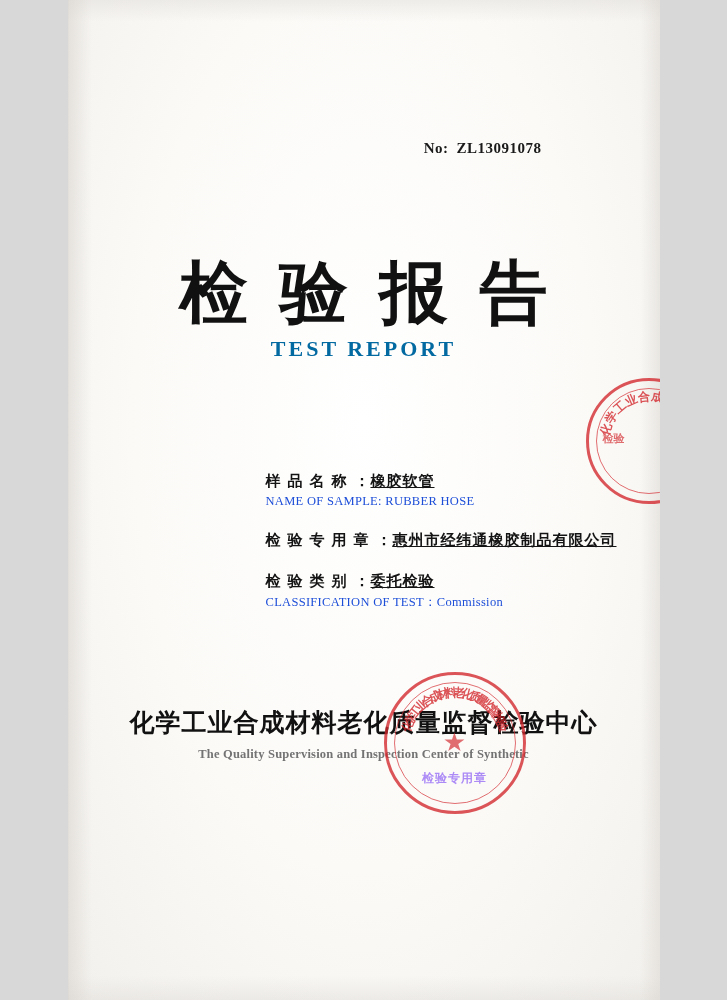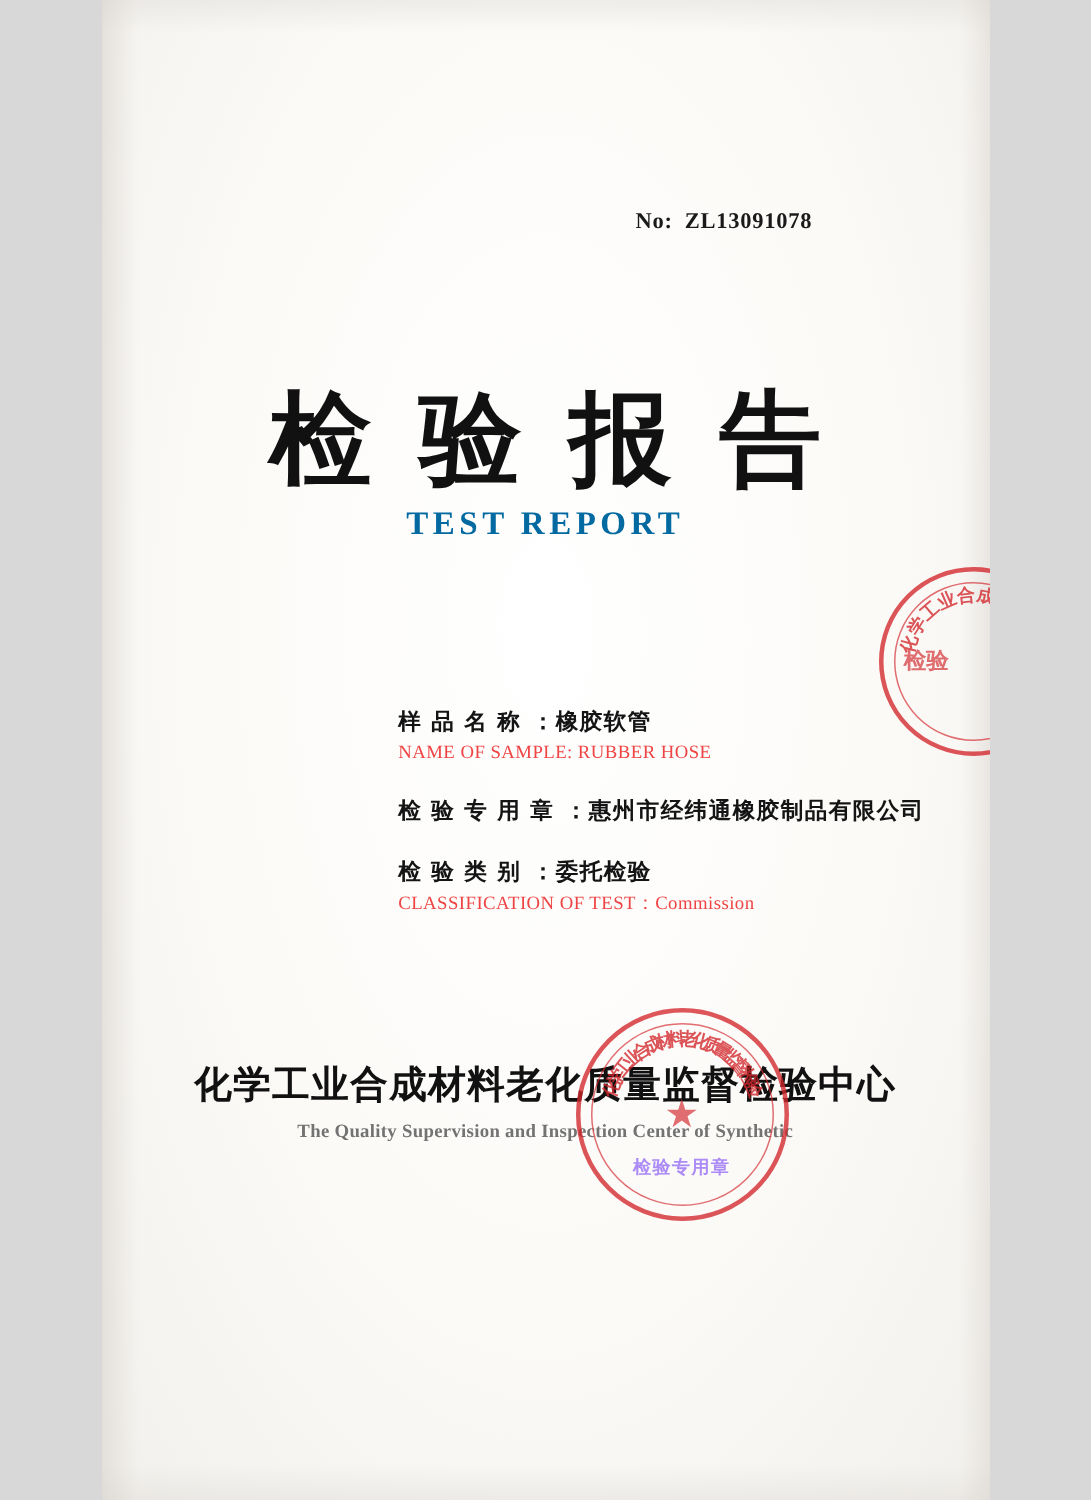--- a/index.html
+++ b/index.html
@@ -87,25 +87,25 @@
   .field-row { margin-bottom: 22px; }
   .field-cn {
     font-family: "DejaVu Sans", sans-serif;
     font-size: 15px;
     font-weight: bold;
     color: #141414;
     white-space: nowrap;
   }
   .field-cn .flabel { letter-spacing: 7px; }
   .field-cn .fcolon { letter-spacing: 0px; margin: 0 1px; }
-  .field-cn .fvalue { font-weight: bold; letter-spacing: 1px; }
+  .field-cn .fvalue { font-weight: bold; letter-spacing: 1px; text-decoration: underline; }
   .field-en {
     font-family: "Liberation Serif", serif;
     font-size: 12.5px;
-    color: #ef4444;
+    color: #1d4ed8;
     letter-spacing: 0.3px;
     margin-top: 3px;
     white-space: nowrap;
   }
 
   .issuer {
     position: absolute;
     top: 706px;
     left: 0;
     right: 0;
@@ -201,21 +201,21 @@
     inset: 7px;
     border: 1.2px solid #d3262b;
     border-radius: 50%;
     opacity: 0.85;
   }
   .seal-right-label {
     position: absolute;
     left: 14px;
     top: 50px;
     font-family: Liberation Sans, sans-serif;
-    font-size: 15px;
+    font-size: 11px;
     font-weight: bold;
     color: #d3262b;
     opacity: 0.85;
   }
 </style>
 </head>
 <body>
 
 <div class="page">
   <div class="paper-texture"></div>

